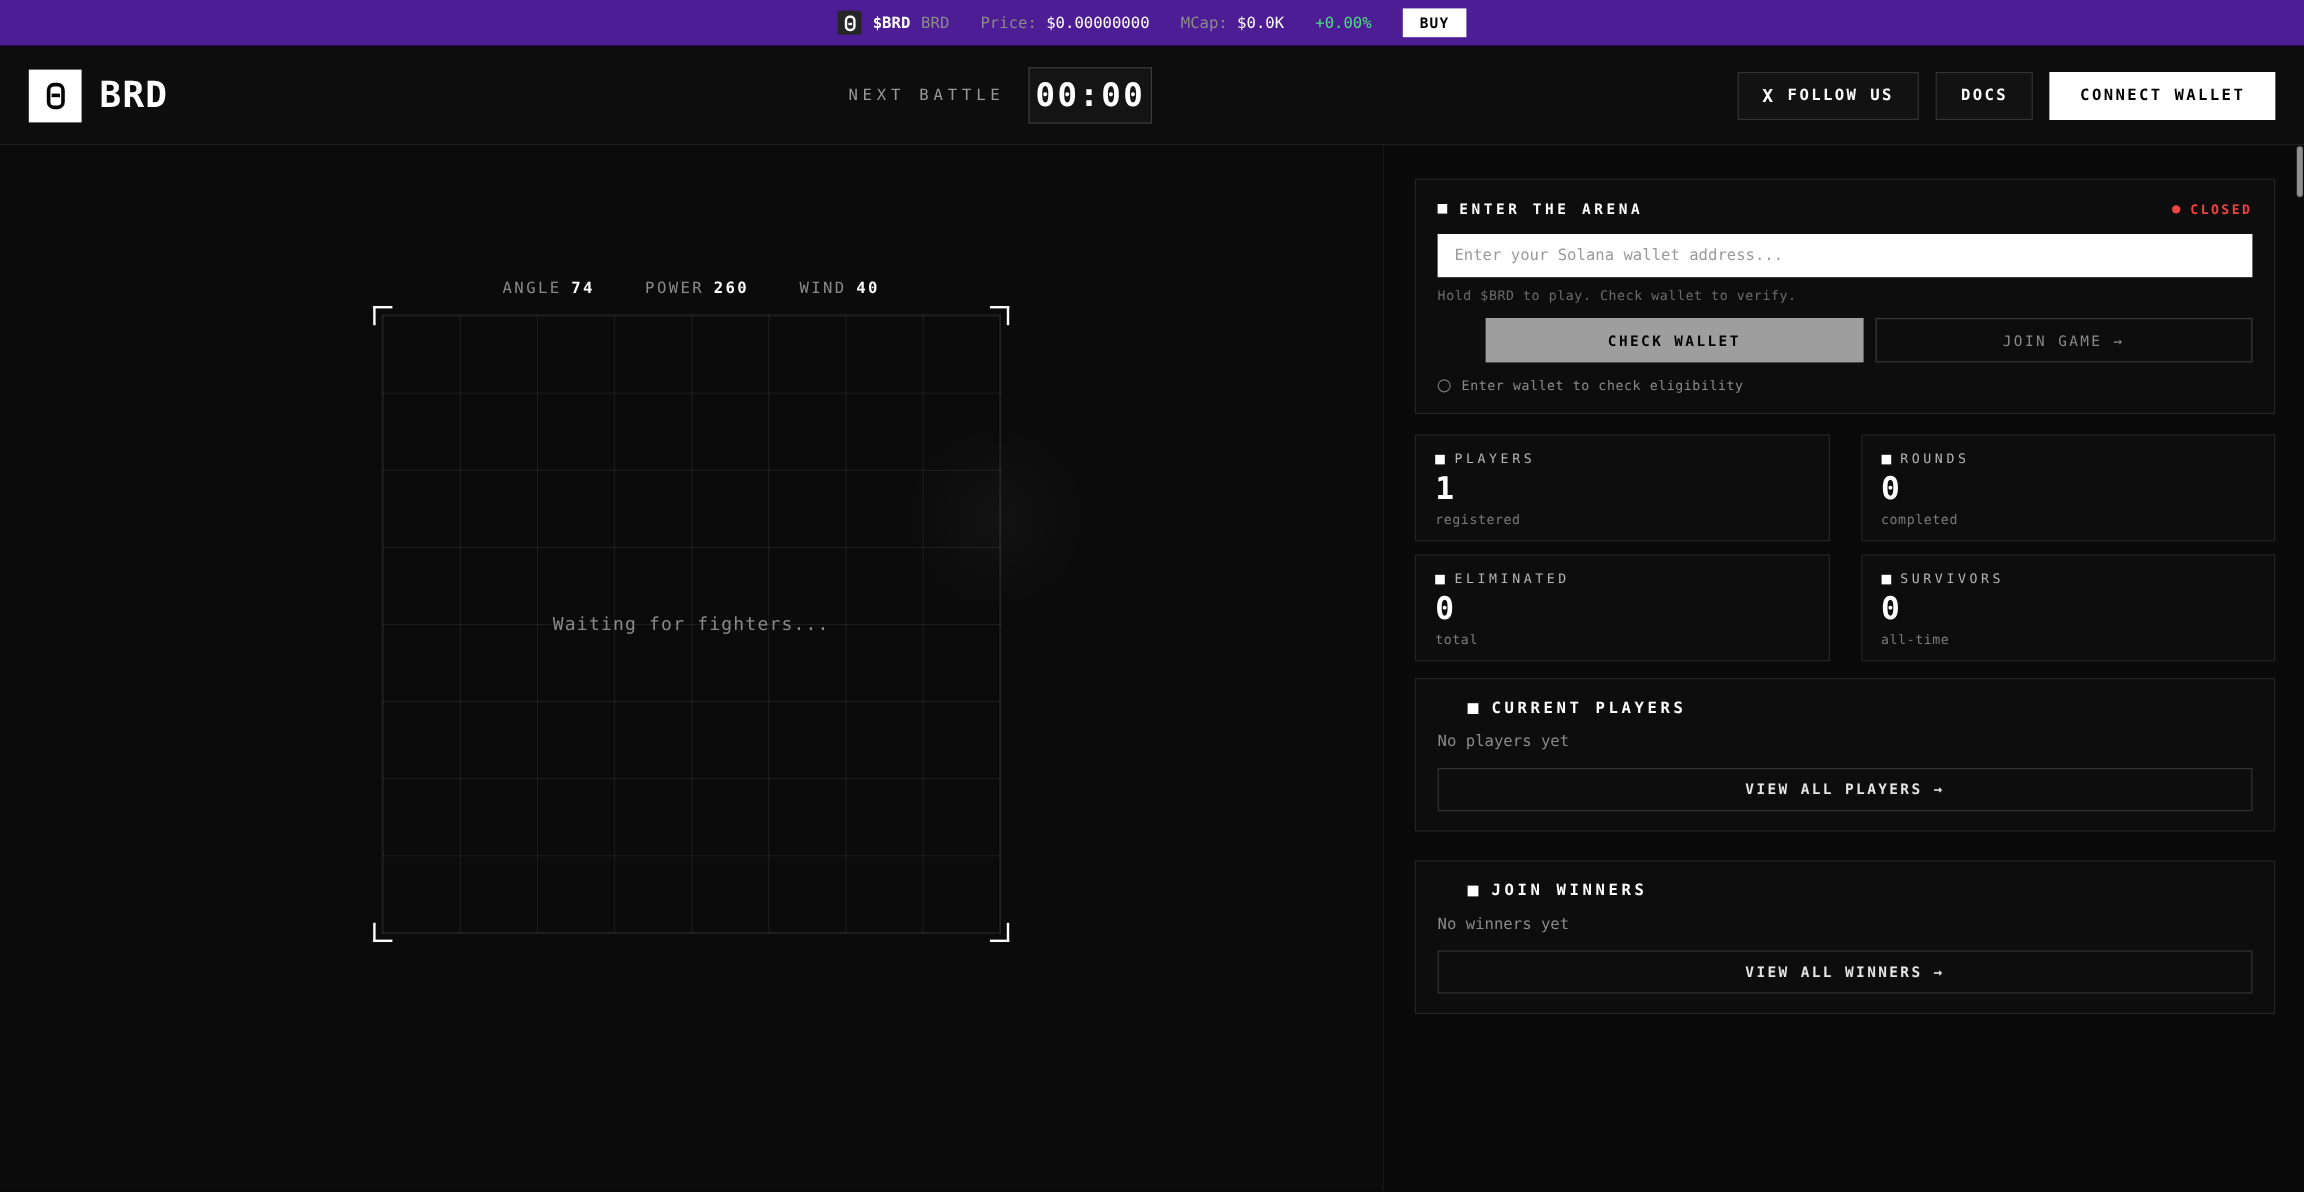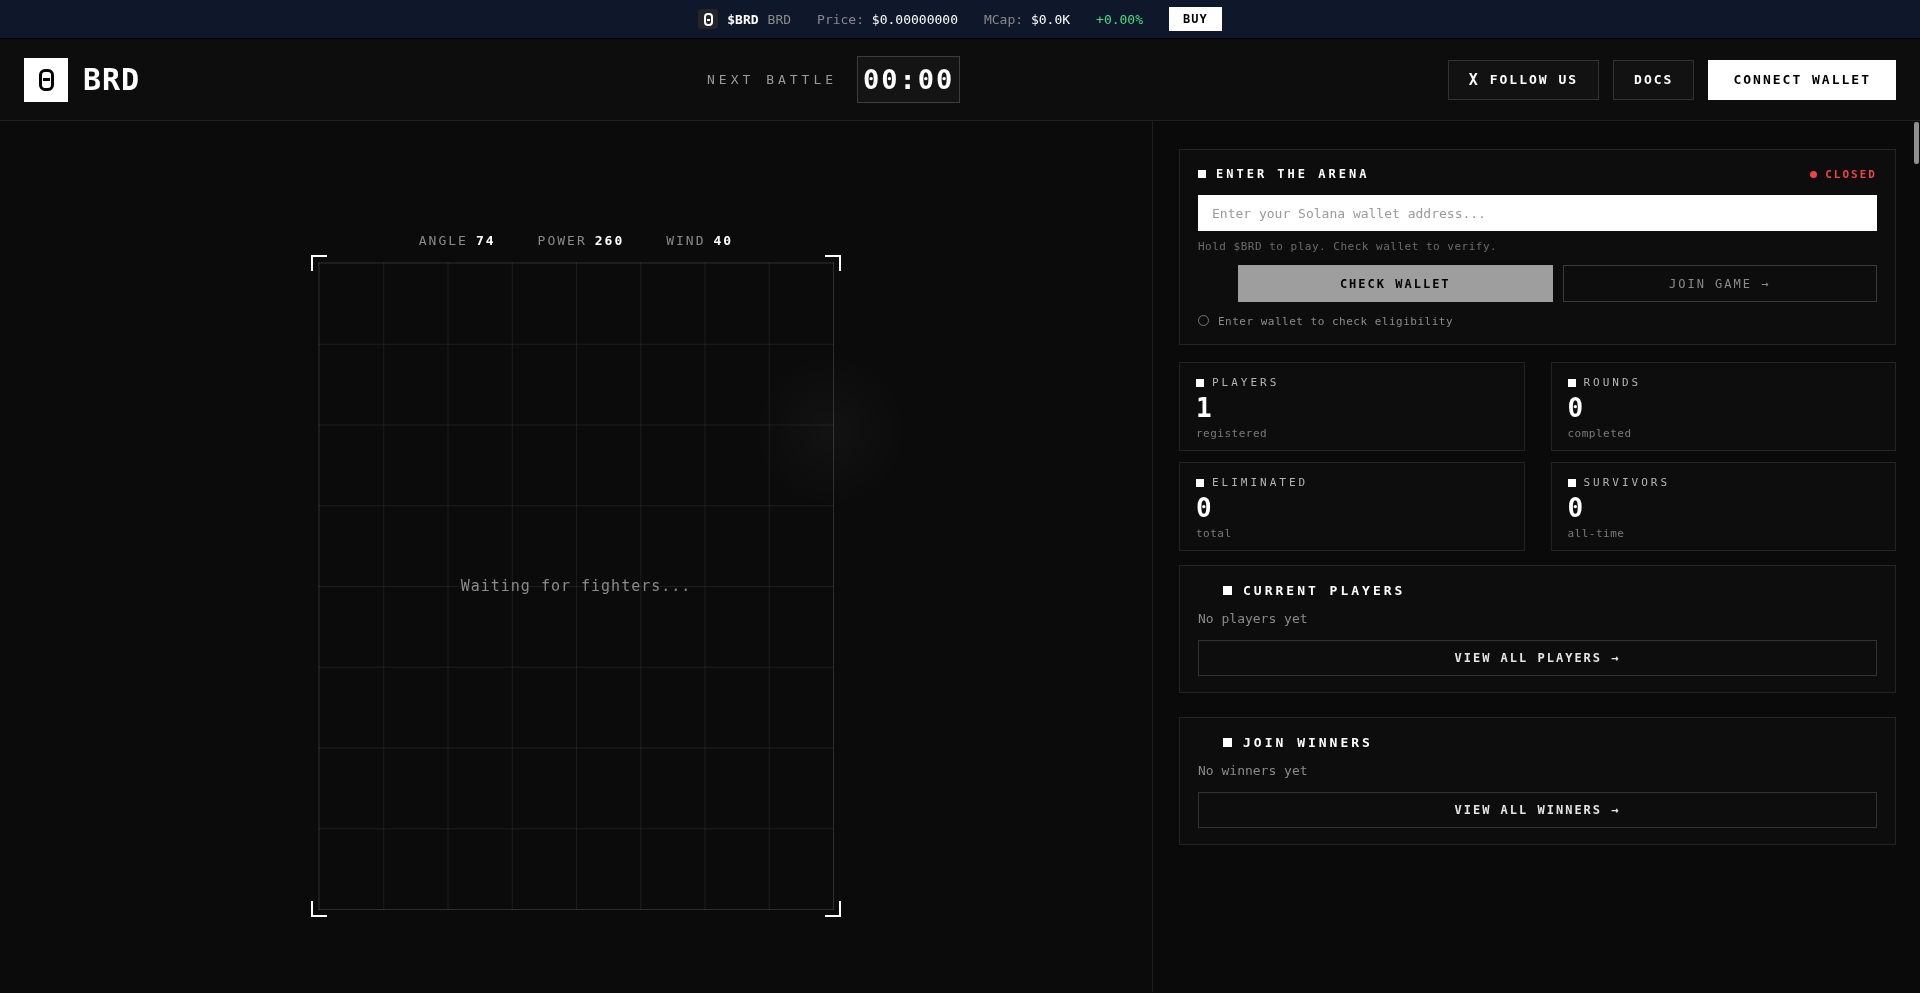--- a/index.html
+++ b/index.html
@@ -4,21 +4,21 @@
 <style>
   * { margin:0; padding:0; box-sizing:border-box; }
   html,body { width:1920px; height:993px; overflow:hidden; }
   body {
     background:#0a0a0a; color:#e5e5e5;
     font-family:"DejaVu Sans Mono","Liberation Mono",monospace;
   }
 
   
   .ticker {
-    height:39px; background:#0f172a; border-bottom:1px solid #000;
+    height:39px; background:#4c1d95; border-bottom:1px solid #000;
     display:flex; align-items:center; justify-content:center; gap:26px;
     font-size:13px;
   }
   .ticker .coin { display:flex; align-items:center; gap:9px; }
   .coin-badge { width:20px; height:20px; background:#262626; border-radius:3px;
     display:flex; align-items:center; justify-content:center; }
   .glyph { display:inline-block; border-style:solid; position:relative; }
   .glyph-sm { width:9px; height:13px; border-width:2px; border-color:#fff; border-radius:4px; }
   .glyph-sm::after { content:""; position:absolute; left:1px; right:1px; top:4px; height:2px; background:#fff; }
   .tk-sym { color:#fff; font-weight:bold; }
@@ -61,21 +61,21 @@
     background-image:radial-gradient(circle 110px at 830px 310px, rgba(255,255,255,0.03), transparent 70%);
   }
   .panel { width:768px; background:#0a0a0a; border-left:1px solid #1f1f1f;
     padding:28px 24px 0 26px; }
 
   
   .arena-wrap { padding-top:112px; display:flex; flex-direction:column; align-items:center; }
   .hud { display:flex; gap:42px; font-size:13px; letter-spacing:2px; margin-bottom:14px; }
   .hud-label { color:#8a8a8a; }
   .hud-val { color:#fff; font-weight:bold; margin-left:8px; }
-  .grid-box { width:516px; height:648px; position:relative;
+  .grid-box { width:516px; height:516px; position:relative;
     border:1px solid rgba(255,255,255,0.08);
     background-image:
       linear-gradient(to right, rgba(255,255,255,0.07) 1px, transparent 1px),
       linear-gradient(to bottom, rgba(255,255,255,0.07) 1px, transparent 1px);
     background-size:calc(100%/8) calc(100%/8);
     display:flex; align-items:center; justify-content:center;
   }
   .corner { position:absolute; width:16px; height:16px; }
   .corner.tl { top:-8px; left:-8px; border-top:2px solid #fff; border-left:2px solid #fff; }
   .corner.tr { top:-8px; right:-8px; border-top:2px solid #fff; border-right:2px solid #fff; }
@@ -98,21 +98,21 @@
   .red-dot { width:7px; height:7px; border-radius:50%; background:#ef4444; }
   .wallet-input { width:100%; height:36px; background:#fff; border:none;
     font-family:inherit; font-size:13px; color:#333; padding:0 14px; outline:none; }
   .wallet-input::placeholder { color:#9a9a9a; }
   .helper { color:#6b6b6b; font-size:11px; margin-top:9px; letter-spacing:0.5px; }
   .btn-row { display:grid; grid-template-columns:1fr 1fr; gap:10px; margin-top:12px;margin-left:40px; }
   .check-btn { height:37px; background:#9e9e9e; border:none; color:#000;
     font-family:inherit; font-size:12px; font-weight:bold; letter-spacing:2px; cursor:pointer; }
   .join-btn { height:37px; background:transparent; border:1px solid #3a3a3a;
     color:#8a8a8a; font-family:inherit; font-size:12px; letter-spacing:2px; cursor:pointer; }
-  .radio-row { display:flex; align-items:flex-start; gap:9px; margin-top:13px; }
+  .radio-row { display:flex; align-items:center; gap:9px; margin-top:13px; }
   .radio-circle { width:11px; height:11px; border-radius:50%; border:1px solid #777; }
   .radio-text { color:#8a8a8a; font-size:11px; letter-spacing:0.5px; }
 
   .cards-row { display:grid; grid-template-columns:1fr 1fr; gap:26px; margin-bottom:11px; }
   .cards-row.second { margin-bottom:14px; }
   .stat-card { height:89px; padding:13px 16px; }
   .sc-label { display:flex; align-items:center; gap:8px;
     color:#b5b5b5; font-size:11px; letter-spacing:3px; }
   .sc-value { color:#fff; font-size:26px; font-weight:bold; margin-top:4px; }
   .sc-sub { color:#7a7a7a; font-size:11px; margin-top:4px; letter-spacing:0.5px; }

